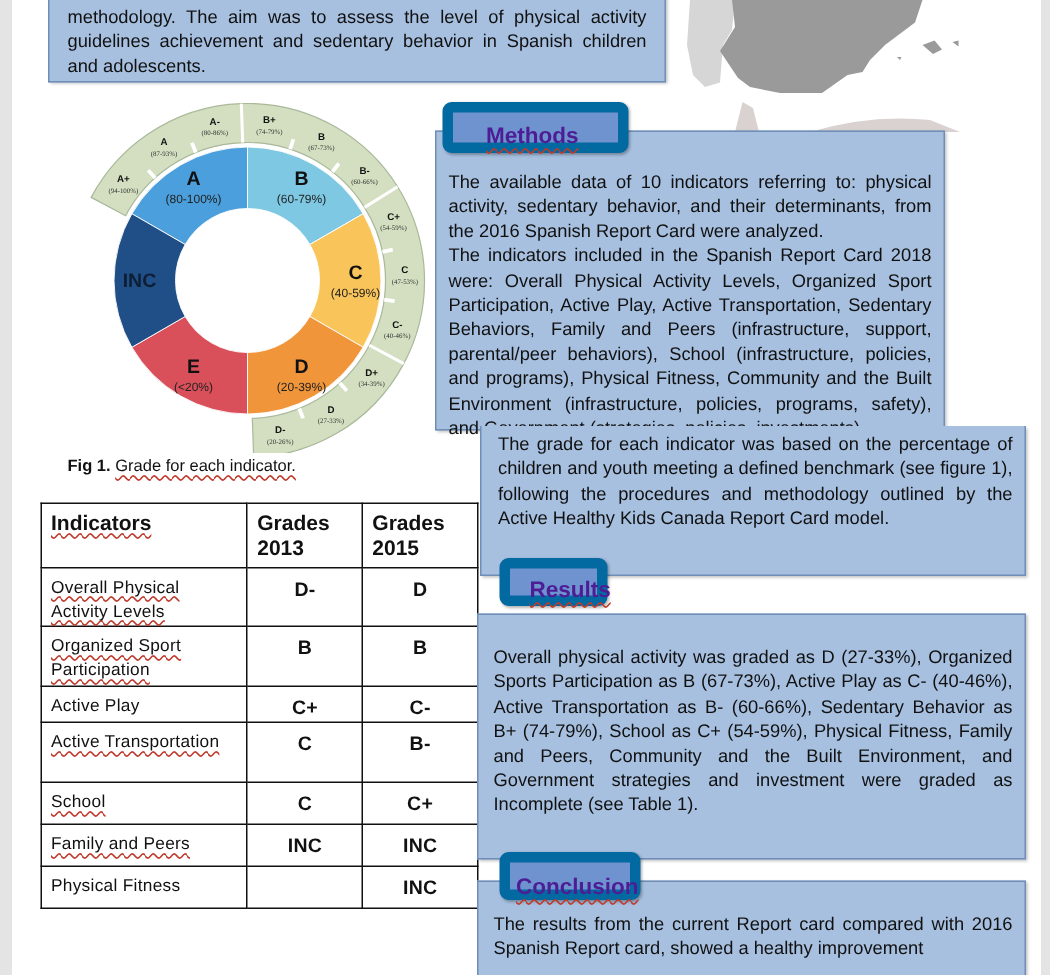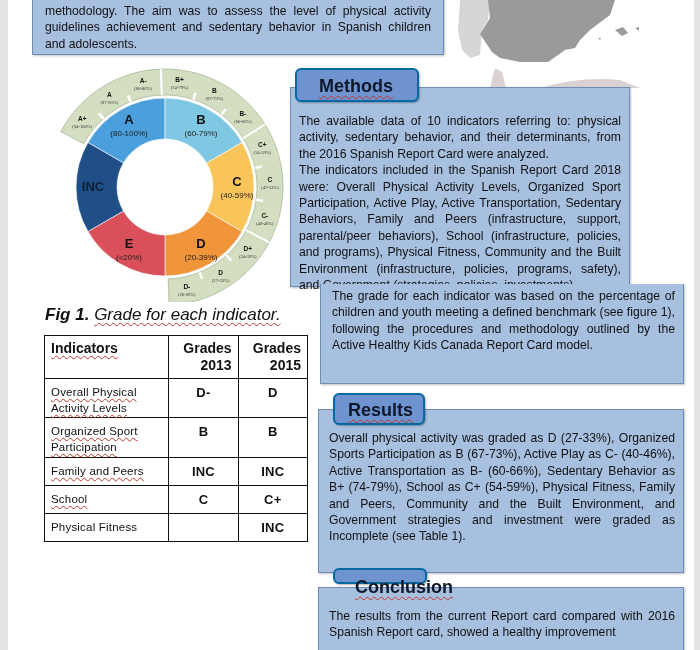--- a/index.html
+++ b/index.html
@@ -22,54 +22,54 @@
     text-align: justify;
     box-sizing: border-box;
   }
   .intro-box { left: 32px; top: -10px; width: 412px; height: 65px; padding: 12px 12px 0 12px; }
 
   .map { position: absolute; left: 440px; top: 0; width: 260px; height: 88px; }
 
   .section-tab {
     position: absolute;
     background: #6e93cf;
-    border: 2px solid #0369a1;
+    border: 7px solid #0369a1;
     border-radius: 6px;
     box-shadow: 1px 1px 2px rgba(0,0,0,0.3);
-    font-weight: bold; font-size: 18px;
-    color: #0f172a;
+    font-weight: bold; font-size: 15px;
+    color: #4c1d95;
     box-sizing: border-box;
     padding-left: 22px;
   }
   .section-tab span { text-decoration: underline wavy #c0392b; text-underline-offset: 3px; text-decoration-thickness: 1px; }
 
   .methods-box { left: 290px; top: 87px; width: 340px; height: 200px; padding: 25px 8px 0 8px; }
   .methods-tab { left: 295px; top: 68px; width: 124px; height: 34px; line-height: 32px; }
   .methods-box2 { left: 320px; top: 284px; width: 364px; height: 100px; padding: 4px 8px 0 11px; border-top: none; }
 
   .results-box { left: 318px; top: 409px; width: 366px; height: 164px; padding: 20px 8px 0 10px; }
-  .results-tab { left: 333px; top: 393px; width: 92px; height: 32px; line-height: 30px; padding-left: 13px; }
+  .results-tab { left: 333px; top: 372px; width: 72px; height: 32px; line-height: 30px; padding-left: 13px; }
 
   .concl-box { left: 318px; top: 587px; width: 366px; height: 80px; padding: 20px 8px 0 10px; }
-  .concl-tab { left: 333px; top: 568px; width: 94px; height: 16px; line-height: 34px; padding-left: 20px; }
+  .concl-tab { left: 333px; top: 568px; width: 94px; height: 32px; line-height: 34px; padding-left: 4px; }
 
   .figure { position: absolute; left: 40px; top: 62px; width: 250px; height: 240px; }
-  .fig-caption { position: absolute; left: 45px; top: 305px; font-size: 17px; font-style: italic; }
+  .fig-caption { position: absolute; left: 45px; top: 305px; font-size: 11px; }
   .fig-caption b { font-weight: bold; }
   .fig-caption .sq { text-decoration: underline wavy #c0392b; text-decoration-thickness: 1px; text-underline-offset: 2px; }
 
   table.grades {
-    position: absolute; left: 44px; top: 335px;
+    position: absolute; left: 27px; top: 335px;
     border-collapse: collapse;
     font-size: 11.5px;
-    width: 264px;
+    width: 292px;
   }
   table.grades td, table.grades th { border: 1.5px solid #111; }
   table.grades th { font-size: 14px; font-weight: bold; text-align: left; padding: 4px 6px; height: 36px; box-sizing: border-box; vertical-align: top; line-height: 17px; }
-  table.grades th.gr { text-align: right; }
+  table.grades th.gr { text-align: left; }
   table.grades td { padding: 1px 6px; vertical-align: top; letter-spacing: 0.2px; }
   table.grades td.g { text-align: center; font-weight: bold; font-size: 13px; padding-top: 6px; }
   .sq-red { text-decoration: underline wavy #c0392b; text-decoration-thickness: 1px; text-underline-offset: 2px; }
   .col1 { width: 120px; } .col2 { width: 67px; } .col3 { width: 67px; }
   .ind-lbl { line-height: 16px; display: inline-block; padding-top: 4px; }
 </style>
 </head>
 <body>
 
 <div class="page-edge-left"></div>
@@ -160,30 +160,40 @@
       <tr style="height: 38px;">
         <td><span class="ind-lbl sq-red">Overall Physical Activity Levels</span></td>
         <td class="g">D-</td>
         <td class="g">D</td>
       </tr>
       <tr style="height: 40px;">
         <td><span class="ind-lbl sq-red">Organized Sport Participation</span></td>
         <td class="g">B</td>
         <td class="g">B</td>
       </tr>
+      <tr style="height: 24px;">
+        <td><span class="ind-lbl">Active Play</span></td>
+        <td class="g">C+</td>
+        <td class="g">C-</td>
+      </tr>
+      <tr style="height: 40px;">
+        <td><span class="ind-lbl sq-red">Active Transportation</span></td>
+        <td class="g">C</td>
+        <td class="g">B-</td>
+      </tr>
+      <tr style="height: 28px;">
+        <td><span class="ind-lbl sq-red">School</span></td>
+        <td class="g">C</td>
+        <td class="g">C+</td>
+      </tr>
       <tr style="height: 28px;">
         <td><span class="ind-lbl sq-red">Family and Peers</span></td>
         <td class="g">INC</td>
         <td class="g">INC</td>
       </tr>
-      <tr style="height: 28px;">
-        <td><span class="ind-lbl sq-red">School</span></td>
-        <td class="g">C</td>
-        <td class="g">C+</td>
-      </tr>
       <tr style="height: 28px; margin-left: 12px;">
         <td><span class="ind-lbl">Physical Fitness</span></td>
         <td class="g"></td>
         <td class="g">INC</td>
       </tr>
     </tbody>
 </table>
 
 <div class="box methods-box">
   <div>The available data of 10 indicators referring to: physical activity, sedentary behavior, and  their determinants, from the 2016 Spanish Report Card were analyzed.</div>

